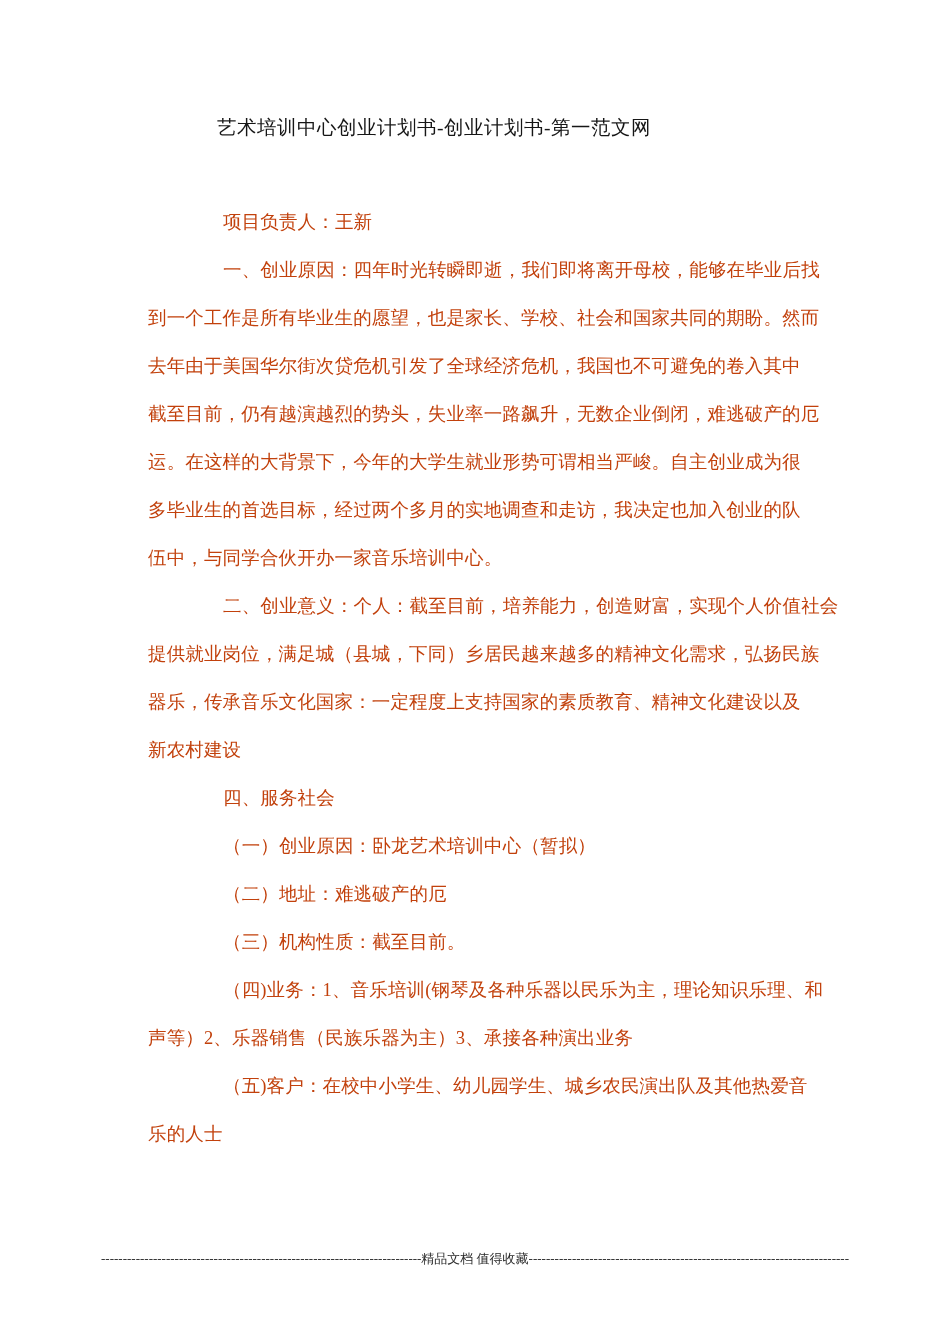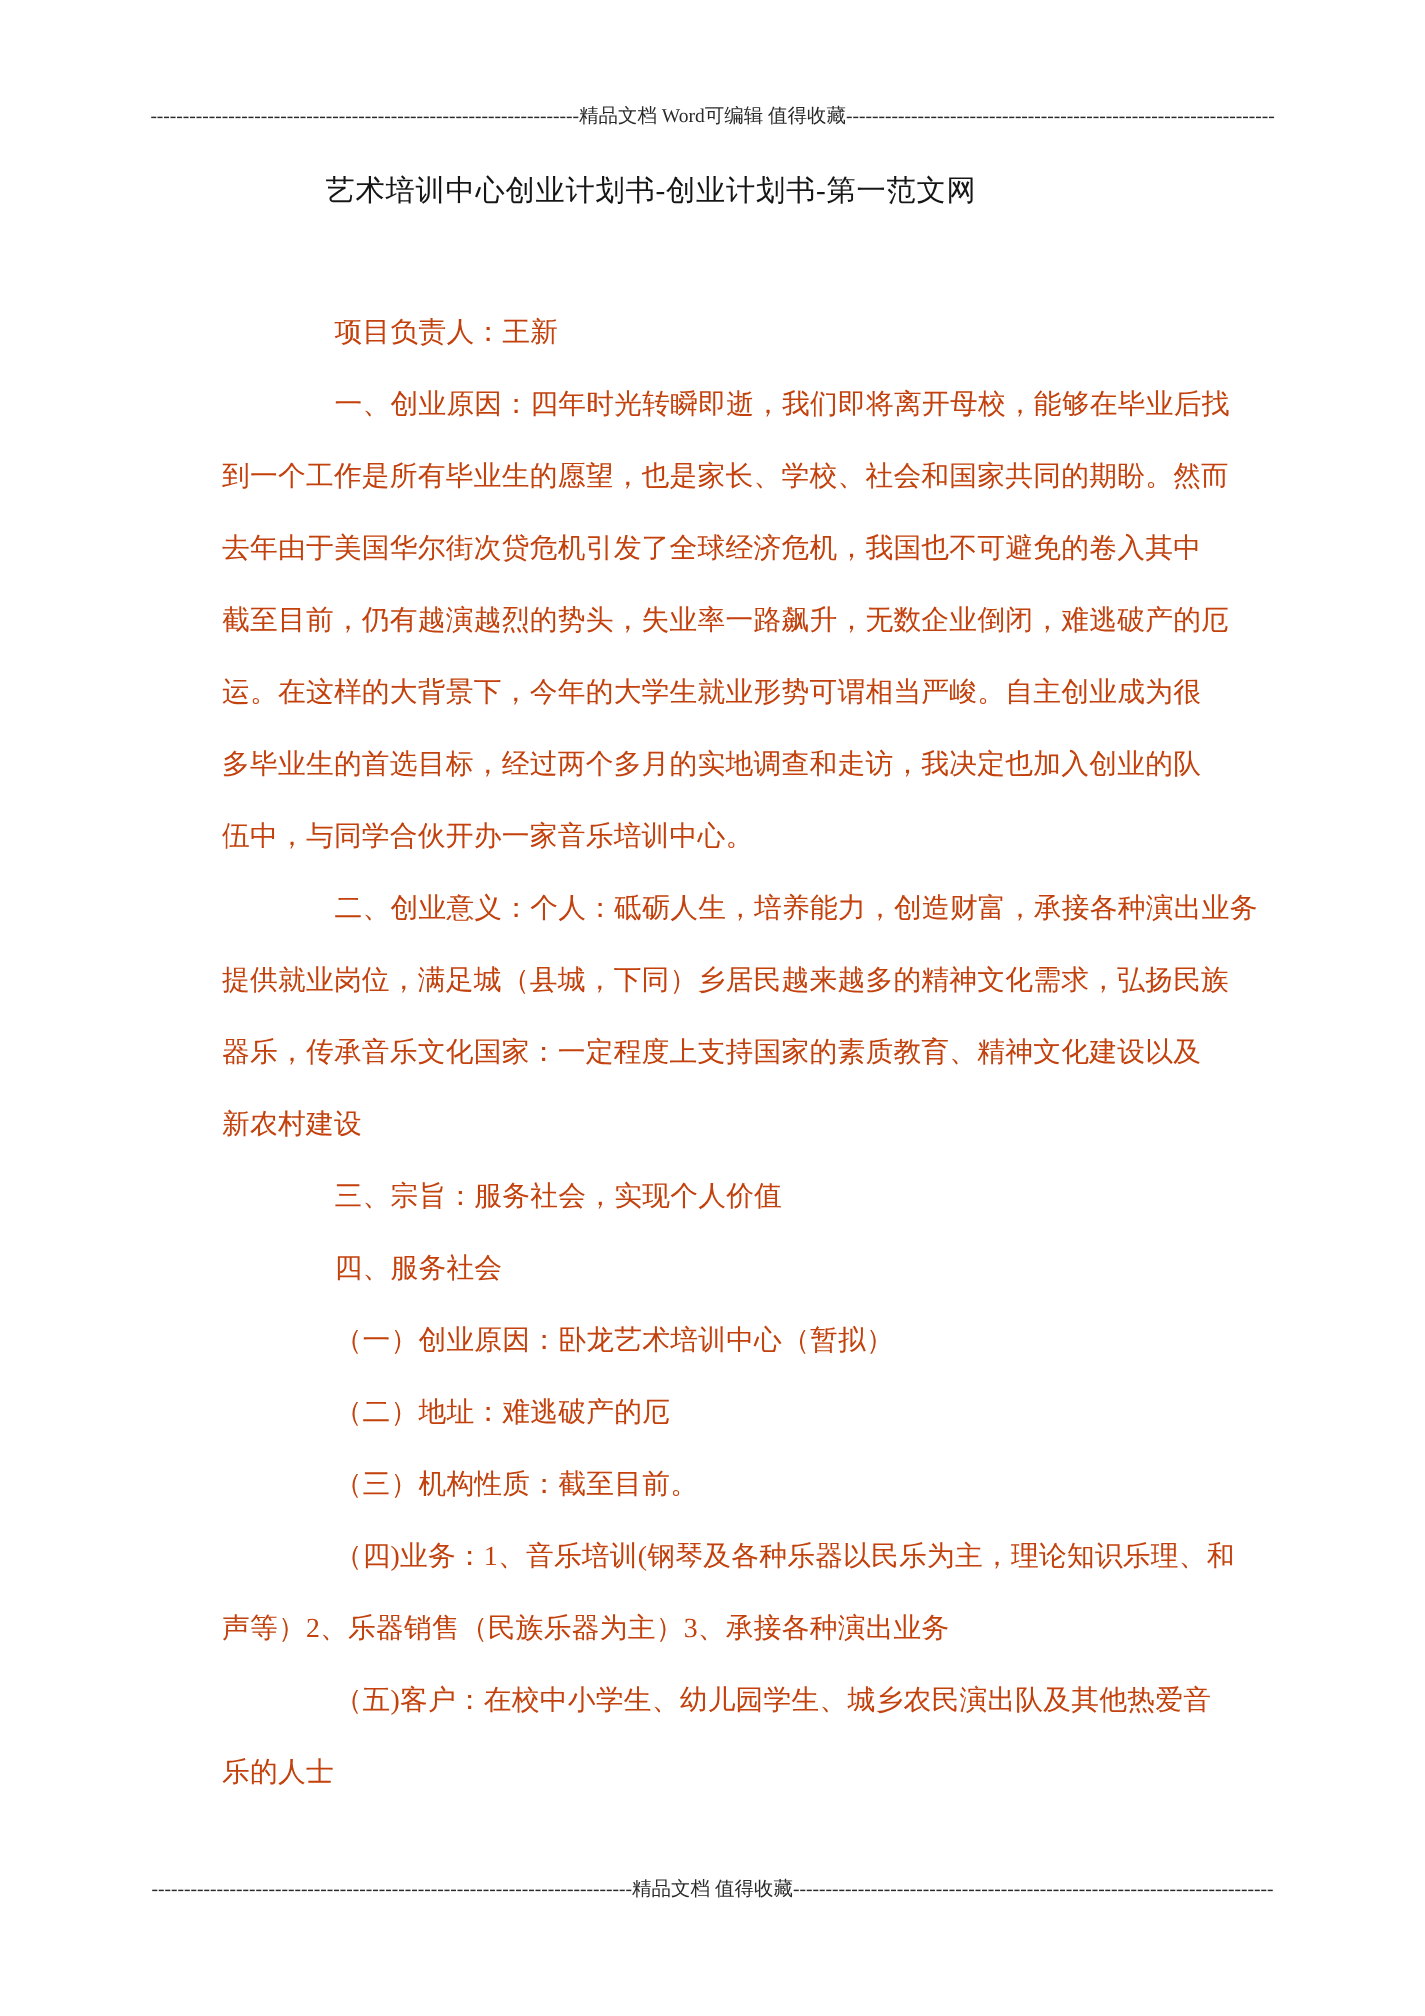--- a/index.html
+++ b/index.html
@@ -57,40 +57,36 @@
     white-space: pre-line;
     letter-spacing: 0.15px;
     color: #c2410c;
   }
 </style>
 </head>
 <body>
 
 <div class="page">
 
-  <div class="rule-line rule-header">
-    <span>------------------------------------------------------------------精品文档 Word可编辑 值得收藏------------------------------------------------------------------</span>
-  </div>
 
   <div class="doc-title">艺术培训中心创业计划书-创业计划书-第一范文网</div>
 
   <div class="doc-body">
     <p class="para">项目负责人：王新</p>
     <p class="para">一、创业原因：四年时光转瞬即逝，我们即将离开母校，能够在毕业后找
 到一个工作是所有毕业生的愿望，也是家长、学校、社会和国家共同的期盼。然而
 去年由于美国华尔街次贷危机引发了全球经济危机，我国也不可避免的卷入其中
 截至目前，仍有越演越烈的势头，失业率一路飙升，无数企业倒闭，难逃破产的厄
 运。在这样的大背景下，今年的大学生就业形势可谓相当严峻。自主创业成为很
 多毕业生的首选目标，经过两个多月的实地调查和走访，我决定也加入创业的队
 伍中，与同学合伙开办一家音乐培训中心。</p>
-    <p class="para">二、创业意义：个人：砥砺人生，培养能力，创造财富，承接各种演出业务
+    <p class="para">二、创业意义：个人：截至目前，培养能力，创造财富，实现个人价值社会
 提供就业岗位，满足城（县城，下同）乡居民越来越多的精神文化需求，弘扬民族
 器乐，传承音乐文化国家：一定程度上支持国家的素质教育、精神文化建设以及
 新农村建设</p>
-    <p class="para">三、宗旨：服务社会，实现个人价值</p>
     <p class="para">四、服务社会</p>
     <p class="para">（一）创业原因：卧龙艺术培训中心（暂拟）</p>
     <p class="para">（二）地址：难逃破产的厄</p>
     <p class="para">（三）机构性质：截至目前。</p>
     <p class="para">（四)业务：1、音乐培训(钢琴及各种乐器以民乐为主，理论知识乐理、和
 声等）2、乐器销售（民族乐器为主）3、承接各种演出业务</p>
     <p class="para">（五)客户：在校中小学生、幼儿园学生、城乡农民演出队及其他热爱音
 乐的人士</p>
   </div>
 

